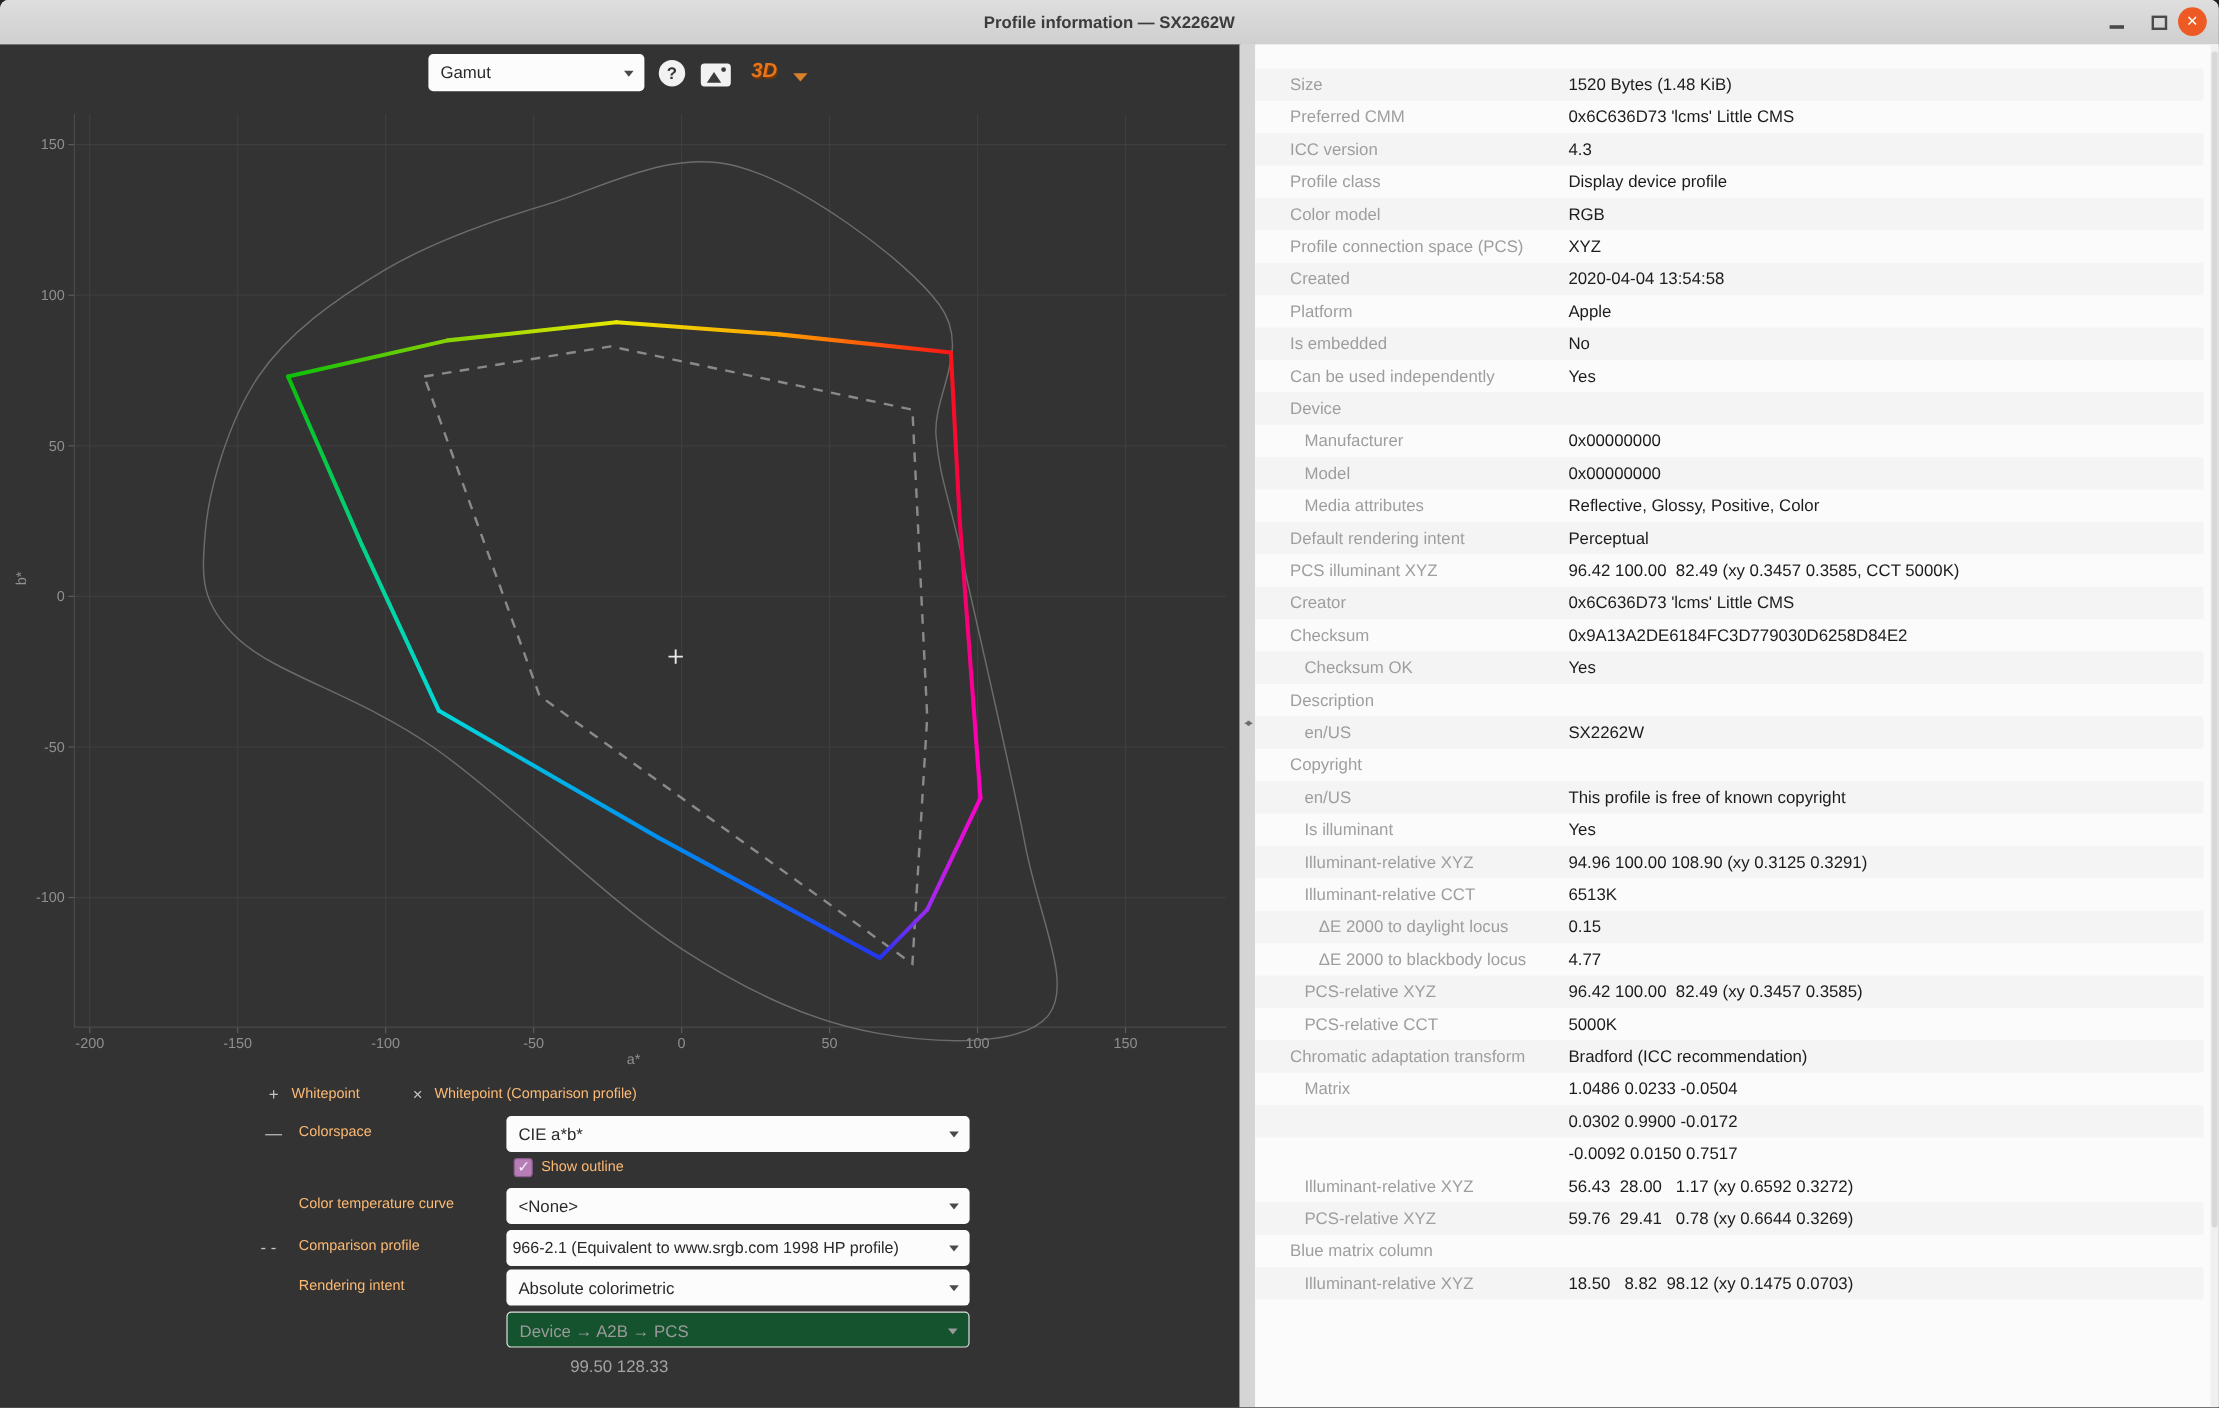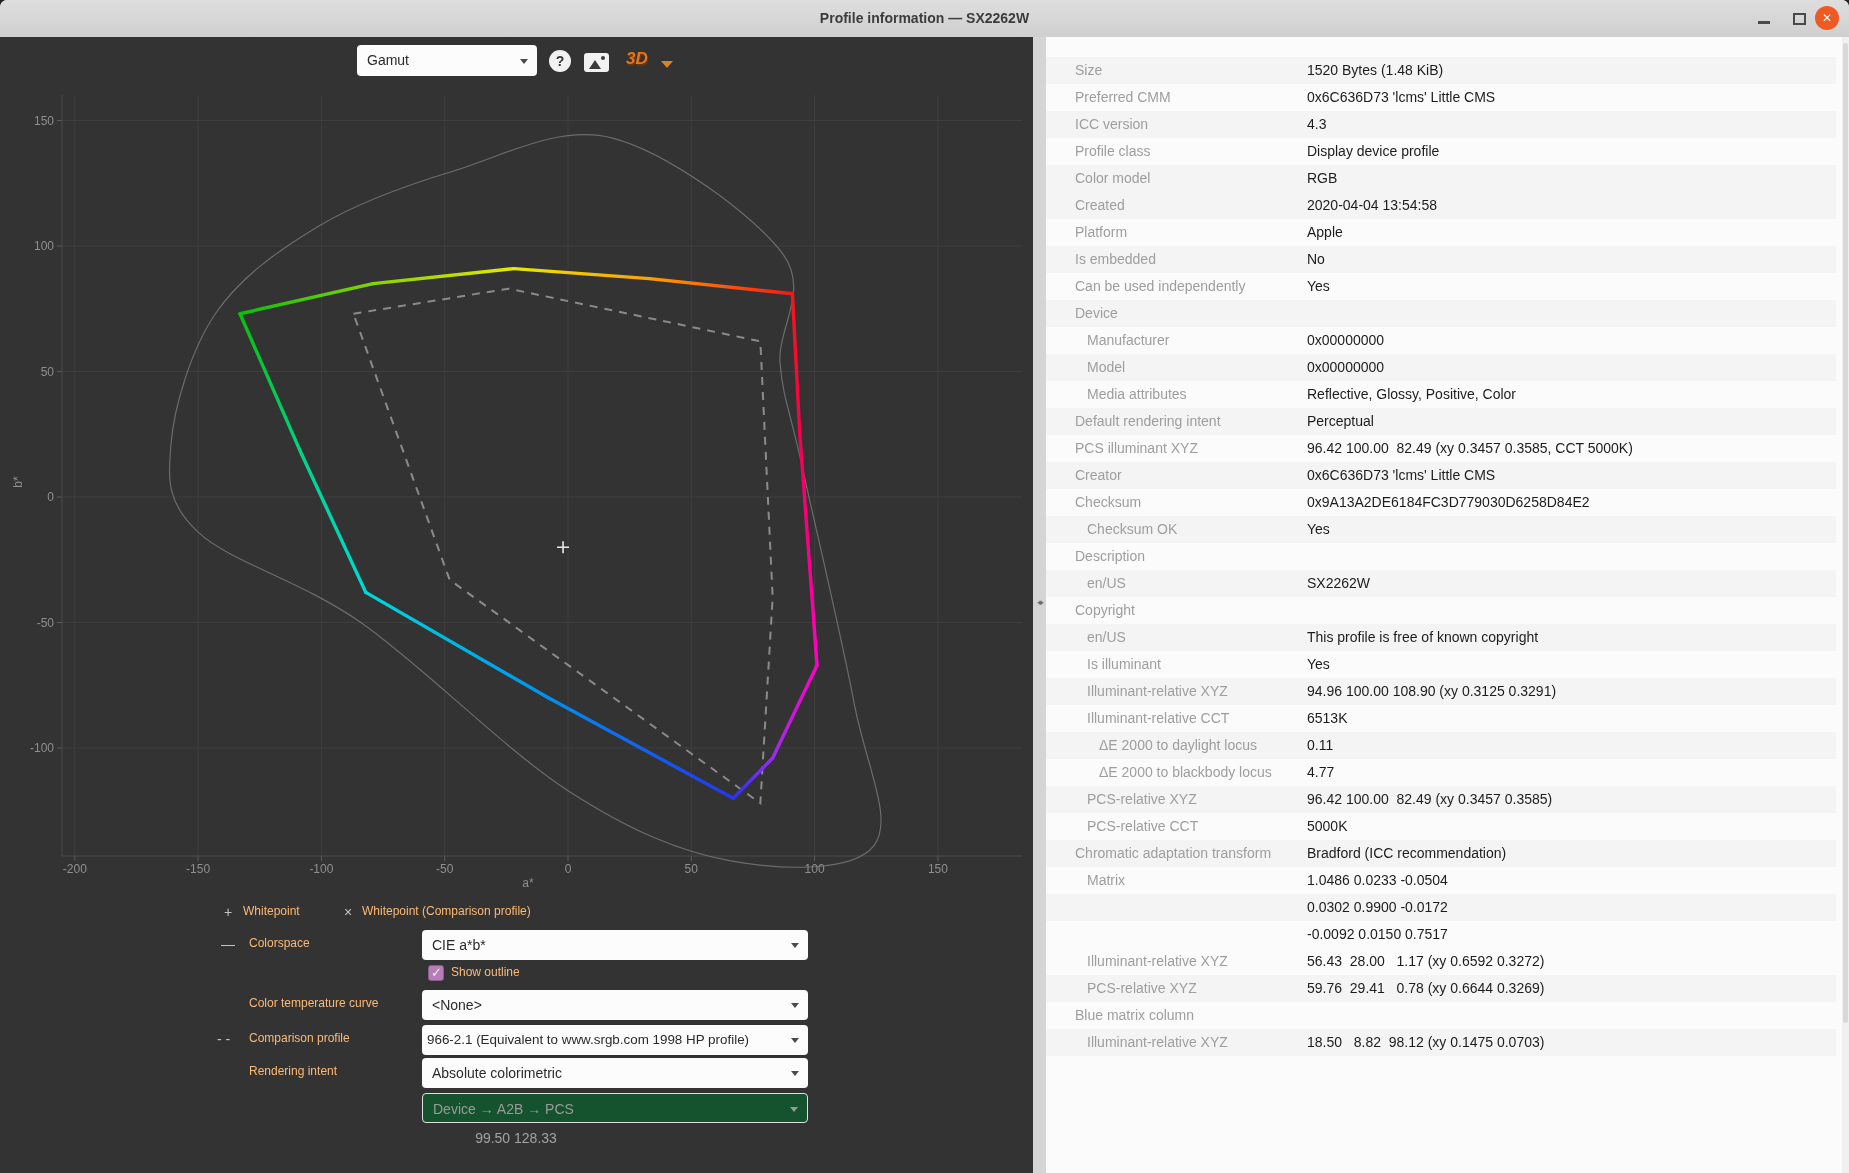--- a/index.html
+++ b/index.html
@@ -260,20 +260,24 @@
           <span class="ivalue">4.3</span>
         </div>
         <div class="irow even">
           <span class="ilabel" style="left: 29px;">Profile class</span>
           <span class="ivalue">Display device profile</span>
         </div>
         <div class="irow odd">
           <span class="ilabel" style="left: 29px;">Color model</span>
           <span class="ivalue">RGB</span>
         </div>
+        <div class="irow even">
+          <span class="ilabel" style="left: 29px;">Profile connection space (PCS)</span>
+          <span class="ivalue">XYZ</span>
+        </div>
         <div class="irow odd">
           <span class="ilabel" style="left: 29px;">Created</span>
           <span class="ivalue">2020-04-04 13:54:58</span>
         </div>
         <div class="irow even">
           <span class="ilabel" style="left: 29px;">Platform</span>
           <span class="ivalue">Apple</span>
         </div>
         <div class="irow odd">
           <span class="ilabel" style="left: 29px;">Is embedded</span>
@@ -342,21 +346,21 @@
         <div class="irow odd">
           <span class="ilabel" style="left: 41px;">Illuminant-relative XYZ</span>
           <span class="ivalue">94.96 100.00 108.90 (xy 0.3125 0.3291)</span>
         </div>
         <div class="irow even">
           <span class="ilabel" style="left: 41px;">Illuminant-relative CCT</span>
           <span class="ivalue">6513K</span>
         </div>
         <div class="irow odd">
           <span class="ilabel" style="left: 53px;">ΔE 2000 to daylight locus</span>
-          <span class="ivalue">0.11</span>
+          <span class="ivalue">0.15</span>
         </div>
         <div class="irow even">
           <span class="ilabel" style="left: 53px;">ΔE 2000 to blackbody locus</span>
           <span class="ivalue">4.77</span>
         </div>
         <div class="irow odd">
           <span class="ilabel" style="left: 41px;">PCS-relative XYZ</span>
           <span class="ivalue">96.42 100.00  82.49 (xy 0.3457 0.3585)</span>
         </div>
         <div class="irow even">

